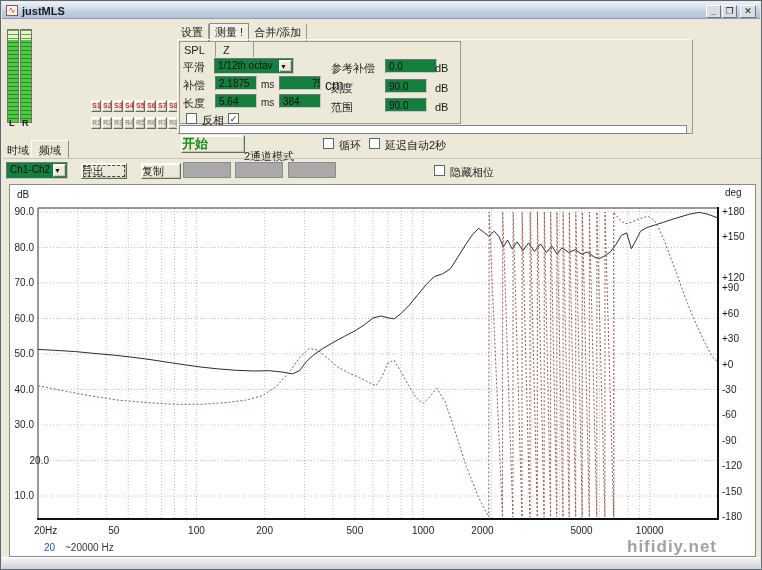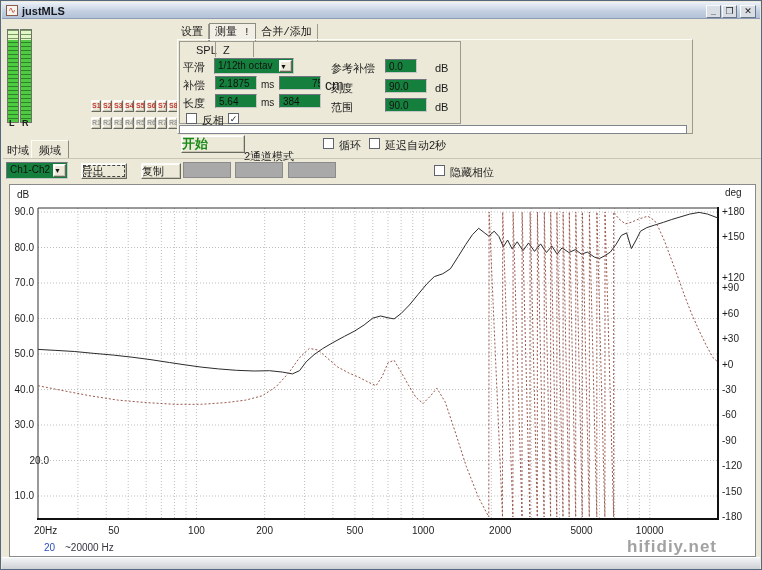--- a/index.html
+++ b/index.html
@@ -69,41 +69,41 @@
       <div class="abs btn3d srbtn" style="left: 90px; top: 116px; width: 10px; color: rgb(154, 154, 152);">R1</div>
       <div class="abs btn3d srbtn" style="left: 101px; top: 116px; width: 10px; color: rgb(154, 154, 152);">R2</div>
       <div class="abs btn3d srbtn" style="left: 112px; top: 116px; width: 10px; color: rgb(154, 154, 152);">R3</div>
       <div class="abs btn3d srbtn" style="left: 123px; top: 116px; width: 10px; color: rgb(154, 154, 152);">R4</div>
       <div class="abs btn3d srbtn" style="left: 134px; top: 116px; width: 10px; color: rgb(154, 154, 152);">R5</div>
       <div class="abs btn3d srbtn" style="left: 145px; top: 116px; width: 10px; color: rgb(154, 154, 152);">R6</div>
       <div class="abs btn3d srbtn" style="left: 156px; top: 116px; width: 10px; color: rgb(154, 154, 152);">R7</div>
       <div class="abs btn3d srbtn" style="left: 167px; top: 116px; width: 10px; color: rgb(154, 154, 152);">R8</div>
     </div>
 
-  <div class="abs" style="left:175px;top:22px;display:flex;align-items:flex-end;font-family:Liberation Mono, monospace;">
+  <div class="abs" style="left:175px;top:22px;display:flex;align-items:flex-end;">
     <div class="tab">设置</div>
     <div class="tab active">测量 !</div>
     <div class="tab">合并/添加</div>
   </div>
 
   <div class="abs panel-edge" style="left:176px;top:38px;width:516px;height:95px;"></div>
   <div class="abs groupbox" style="left:178px;top:40px;width:282px;height:83px;"></div>
 
-  <div class="abs t" style="left:183px;top:43px;margin-left:12px;">SPL</div>
+  <div class="abs t" style="left:183px;top:43px;">SPL</div>
   <div class="abs" style="left:214px;top:41px;width:1px;height:15px;background:#9a9a8e;"></div>
   <div class="abs t" style="left:222px;top:43px;">Z</div>
   <div class="abs" style="left:252px;top:41px;width:1px;height:15px;background:#9a9a8e;"></div>
 
   <div class="abs t" style="left:182px;top:60px;">平滑</div>
   <div class="abs inp" style="left:213px;top:57px;width:80px;height:16px;">
     <span>1/12th octav</span>
     <span class="abs btn3d" style="right:1px;top:1px;width:13px;height:12px;font-size:7px;line-height:11px;">▼</span>
   </div>
   <div class="abs t" style="left:330px;top:61px;">参考补偿</div>
-  <div class="abs inp" style="left:384px;top:58px;width:32px;height:14px;">0.0</div>
+  <div class="abs inp" style="left:384px;top:58px;width:52px;height:14px;">0.0</div>
   <div class="abs t" style="left:434px;top:61px;">dB</div>
 
   <div class="abs t" style="left:182px;top:78px;">补偿</div>
   <div class="abs inp" style="left:214px;top:75px;width:42px;height:14px;">2.1875</div>
   <div class="abs t" style="left:260px;top:78px;font-size:10px;">ms</div>
   <div class="abs inp" style="left:278px;top:75px;width:42px;height:14px;padding-left:32px;">75.25</div>
   <div class="abs t" style="left:324px;top:78px;font-size:14px;">cm</div>
   <div class="abs t" style="left:330px;top:81px;">刻度</div>
   <div class="abs inp" style="left:384px;top:78px;width:42px;height:14px;">90.0</div>
   <div class="abs t" style="left:434px;top:81px;">dB</div>
@@ -172,21 +172,21 @@
       <div class="abs tick" style="left: 721px; top: 433.75px; width: 34px;">-90</div>
       <div class="abs tick" style="left: 721px; top: 459.167px; width: 34px;">-120</div>
       <div class="abs tick" style="left: 721px; top: 484.583px; width: 34px;">-150</div>
       <div class="abs tick" style="left: 721px; top: 510px; width: 34px;">-180</div>
       <div class="abs tick" style="left: 33px; top: 524px;">20Hz</div>
       <div class="abs tick" style="left: 107.2px; top: 524px; width: 40px; ">50</div>
       <div class="abs tick" style="left: 175.433px; top: 524px; width: 40px; text-align: center;">100</div>
       <div class="abs tick" style="left: 243.667px; top: 524px; width: 40px; text-align: center;">200</div>
       <div class="abs tick" style="left: 333.866px; top: 524px; width: 40px; text-align: center;">500</div>
       <div class="abs tick" style="left: 402.1px; top: 524px; width: 40px; text-align: center;">1000</div>
-      <div class="abs tick" style="left: 470.333px; top: 524px; width: 40px; text-align: right;">2000</div>
+      <div class="abs tick" style="left: 470.333px; top: 524px; width: 40px; text-align: left;">2000</div>
       <div class="abs tick" style="left: 560.533px; top: 524px; width: 40px; text-align: center;">5000</div>
       <div class="abs tick" style="left: 628.767px; top: 524px; width: 40px; text-align: center;">10000</div>
     </div>
   <svg id="chart-svg" width="762" height="570">
       <line x1="76.91401871928775" y1="207" x2="76.91401871928775" y2="518" stroke="#bfbfbf" stroke-width="1" stroke-dasharray="1 2"></line>
       <line x1="105.23346568383573" y1="207" x2="105.23346568383573" y2="518" stroke="#bfbfbf" stroke-width="1" stroke-dasharray="1 2"></line>
       <line x1="127.19973529899518" y1="207" x2="127.19973529899518" y2="518" stroke="#bfbfbf" stroke-width="1" stroke-dasharray="1 2"></line>
       <line x1="145.14748440312349" y1="207" x2="145.14748440312349" y2="518" stroke="#bfbfbf" stroke-width="1" stroke-dasharray="1 2"></line>
       <line x1="160.32209005272915" y1="207" x2="160.32209005272915" y2="518" stroke="#bfbfbf" stroke-width="1" stroke-dasharray="1 2"></line>
       <line x1="173.46693136767146" y1="207" x2="173.46693136767146" y2="518" stroke="#bfbfbf" stroke-width="1" stroke-dasharray="1 2"></line>

